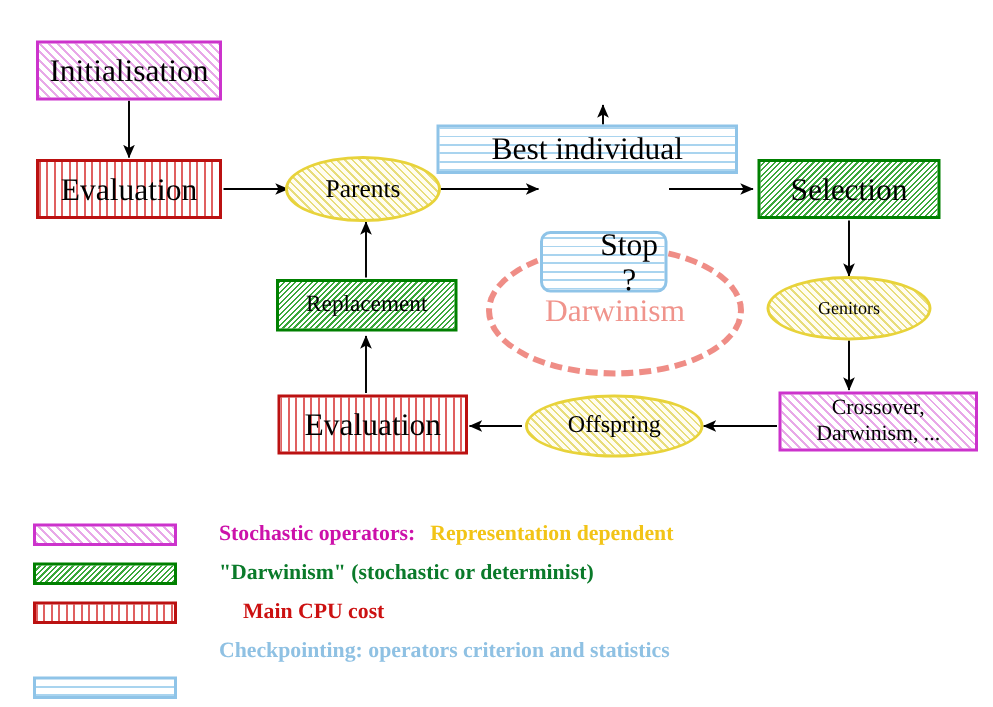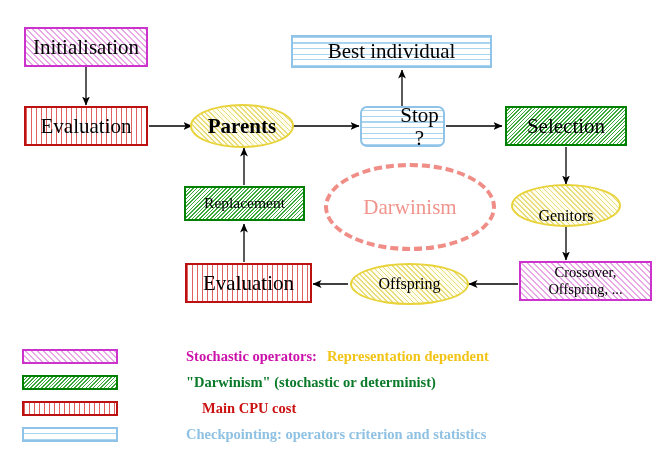--- a/index.html
+++ b/index.html
@@ -57,20 +57,21 @@
         #e06060 0px, #e06060 1.3px,
         #ffffff 1.3px, #ffffff 5.0px);
   }
   .hatch-blue {
     border: 2px solid #8fc4e8;
     background-color: #ffffff;
     background-image: repeating-linear-gradient(
         0deg,
         #a9d4ef 0px, #a9d4ef 1.2px,
         #ffffff 1.2px, #ffffff 5.6px);
+    margin-top: 48px;
   }
   .hatch-yellow {
     background-color: #ffffff;
     background-image: repeating-linear-gradient(
         45deg,
         #e8dd7a 0px, #e8dd7a 1.2px,
         #fffdf0 1.2px, #fffdf0 3.6px);
   }
   .rounded { border-radius: 7px; padding-left: 34px; }
   .ellipse {
@@ -94,21 +95,20 @@
     left: 0; top: 336px;
     width: 662px; height: 135px;
     z-index: 3;
   }
   .legend-row {
     position: absolute;
     left: 22px;
     height: 24px;
     display: flex;
     align-items: center;
-    gap: 40px;
   }
   .legend-swatch {
     width: 96px;
     height: 15px;
     box-sizing: border-box;
     flex: 0 0 auto;
   }
   .legend-text {
     margin-left: 28px;
     white-space: nowrap;
@@ -158,43 +158,43 @@
 </svg>
 
 <div class="node hatch-magenta" style="left:24px; top:27px; width:124px; height:40px; font-size:21px;">
   <span>Initialisation</span>
 </div>
 
 <div class="node hatch-red" style="left:24px; top:106px; width:124px; height:40px; font-size:21px;">
   <span>Evaluation</span>
 </div>
 
-<div class="node hatch-yellow ellipse" style="left:190px; top:104px; width:104px; height:44px; font-size:21px;font-weight:bold;">
+<div class="node hatch-yellow ellipse" style="left:190px; top:104px; width:104px; height:44px; font-size:17px;">
   <span>Parents</span>
 </div>
 
 <div class="node hatch-blue" style="left:291px; top:35px; width:201px; height:33px; font-size:21px;">
   <span>Best individual</span>
 </div>
 
 <div class="node hatch-blue rounded" style="left:360px; top:106px; width:85px; height:41px; font-size:21px;">
   <span>Stop ?</span>
 </div>
 
 <div class="node hatch-green" style="left:505px; top:106px; width:122px; height:40px; font-size:21px;">
   <span>Selection</span>
 </div>
 
-<div class="node hatch-yellow ellipse" style="left:511px; top:184px; width:110px; height:43px; font-size:16px;align-items:flex-end;">
+<div class="node hatch-yellow ellipse" style="left:511px; top:184px; width:110px; height:43px; font-size:12px;">
   <span>Genitors</span>
 </div>
 
 <div class="node hatch-magenta" style="left:519px; top:261px; width:133px; height:40px; font-size:14.5px; flex-direction:column; line-height:1.15;">
   <span>Crossover,</span>
-  <span>Offspring, ...</span>
+  <span>Darwinism, ...</span>
 </div>
 
 <div class="node hatch-yellow ellipse" style="left:350px; top:263px; width:119px; height:42px; font-size:16px;">
   <span>Offspring</span>
 </div>
 
 <div class="node hatch-red" style="left:185px; top:263px; width:127px; height:40px; font-size:21px;">
   <span>Evaluation</span>
 </div>
 

